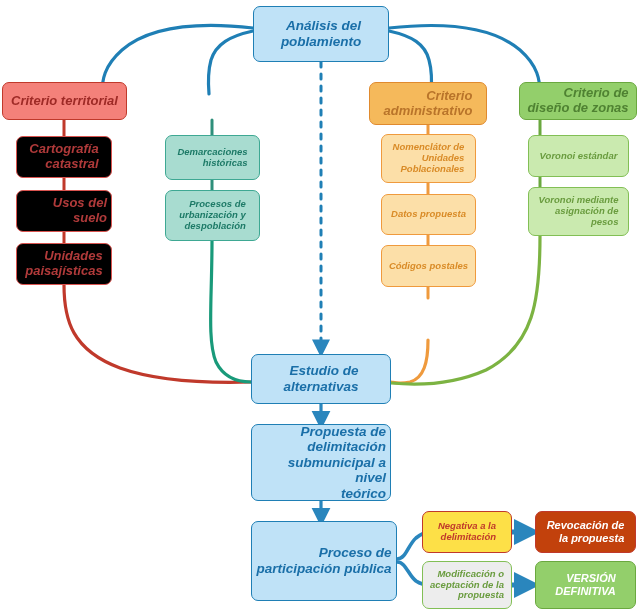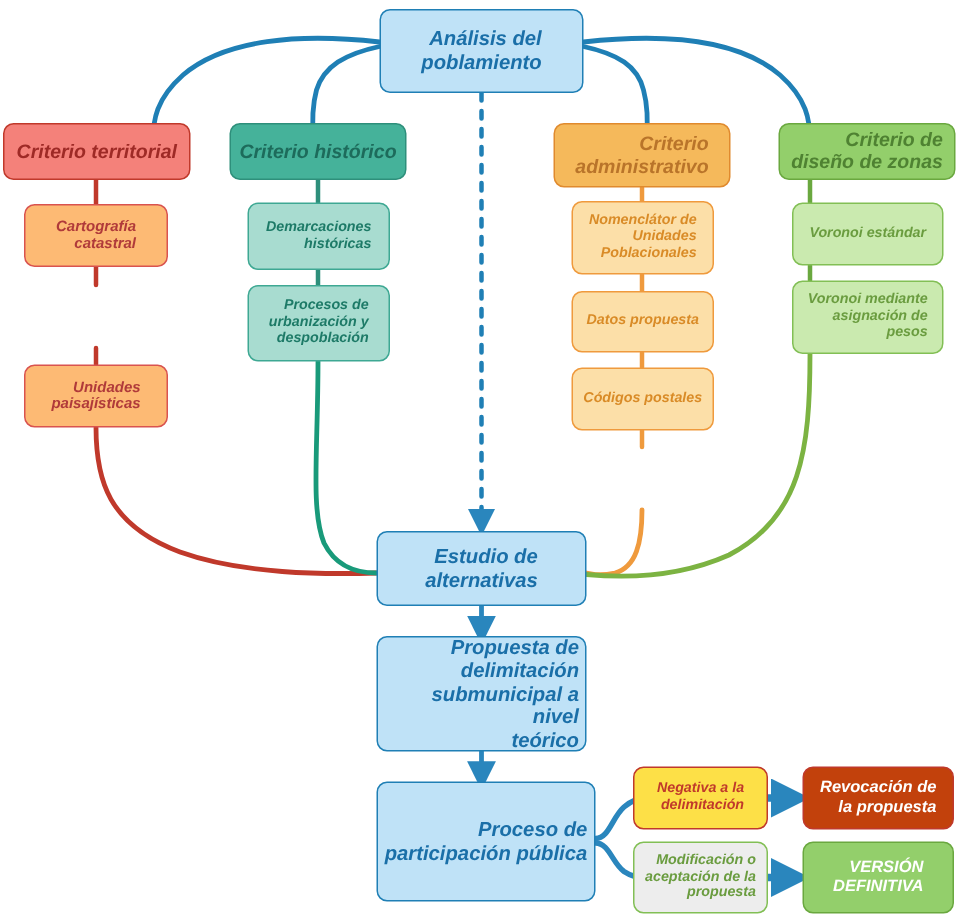--- a/index.html
+++ b/index.html
@@ -10,21 +10,21 @@
   .node{position:absolute;box-sizing:border-box;display:flex;align-items:center;
         justify-content:center;text-align:right;font-style:italic;font-weight:bold;
         border-radius:7px;line-height:1.15;z-index:5;padding:8px 4px;}
 
   
   .blue{background:#bfe2f7;border:1.6px solid #1f7fb5;color:#1a6fa8;}
   .blue.hdr{font-size:13.5px;}
 
   
   .red-head{background:#f4817a;border:1.6px solid #c0392b;color:#9e2a26;font-size:13px;}
-  .red-sub{background:#fdba74;border:1.4px solid #d9534f;color:#b03a3a;font-size:10px;}
+  .red-sub{background:#000000;border:1.4px solid #d9534f;color:#b03a3a;font-size:13px;}
   .red-out{background:#c2410c;border:1.6px solid #c0392b;color:#ffffff;font-size:11px;}
   .gray-red{background:#fde047;border:1.5px solid #c0392b;color:#c0392b;font-size:9.5px;}
 
   
   .teal-head{background:#45b29a;border:1.6px solid #2e8f7b;color:#1d6b5b;font-size:13px;}
   .teal-sub{background:#a8dcd0;border:1.4px solid #3ea893;color:#1d7a67;font-size:9.5px;}
 
   
   .or-head{background:#f5b95b;border:1.6px solid #e08a2e;color:#b9742a;font-size:13px;}
   .or-sub{background:#fcdfa8;border:1.4px solid #ef9a3d;color:#d98b27;font-size:9.5px;}
@@ -80,23 +80,23 @@
 
       <path d="M512,532 L532,532" stroke="#2a86bd" stroke-width="5" marker-end="url(#ah-blue2)"></path>
       <path d="M512,585 L532,585" stroke="#2a86bd" stroke-width="5" marker-end="url(#ah-blue2)"></path>
     </g>
   </svg>
 
   <div class="node blue hdr" style="left:253px;top:6px;width:136px;height:56px;">Análisis del<br>poblamiento</div>
 
   <div class="node red-head" style="left:2px;top:82px;width:125px;height:38px;">Criterio territorial</div>
   <div class="node red-sub" style="left:16px;top:136px;width:96px;height:42px;">Cartografía<br>catastral</div>
+  <div class="node red-sub" style="left:16px;top:190px;width:96px;height:42px;">Usos del suelo</div>
   <div class="node red-sub" style="left:16px;top:243px;width:96px;height:42px;">Unidades<br>paisajísticas</div>
 
-  <div class="node teal-head" style="left:153px;top:82px;width:118px;height:38px;">Criterio histórico</div>
   <div class="node teal-sub" style="left:165px;top:135px;width:95px;height:45px;">Demarcaciones<br>históricas</div>
   <div class="node or-head" style="left:369px;top:82px;width:118px;height:43px;">Criterio<br>administrativo</div>
 
   <div class="node teal-sub" style="left:165px;top:190px;width:95px;height:51px;">Procesos de<br>urbanización y<br>despoblación</div>
   <div class="node or-sub" style="left:381px;top:134px;width:95px;height:49px;">Nomenclátor de<br>Unidades<br>Poblacionales</div>
   <div class="node or-sub" style="left:381px;top:194px;width:95px;height:41px;">Datos propuesta</div>
   <div class="node or-sub" style="left:381px;top:245px;width:95px;height:42px;">Códigos postales</div>
 
   <div class="node gr-head" style="left:519px;top:82px;width:118px;height:38px;">Criterio de<br>diseño de zonas</div>
   <div class="node gr-sub" style="left:528px;top:135px;width:101px;height:42px;">Voronoi estándar</div>

